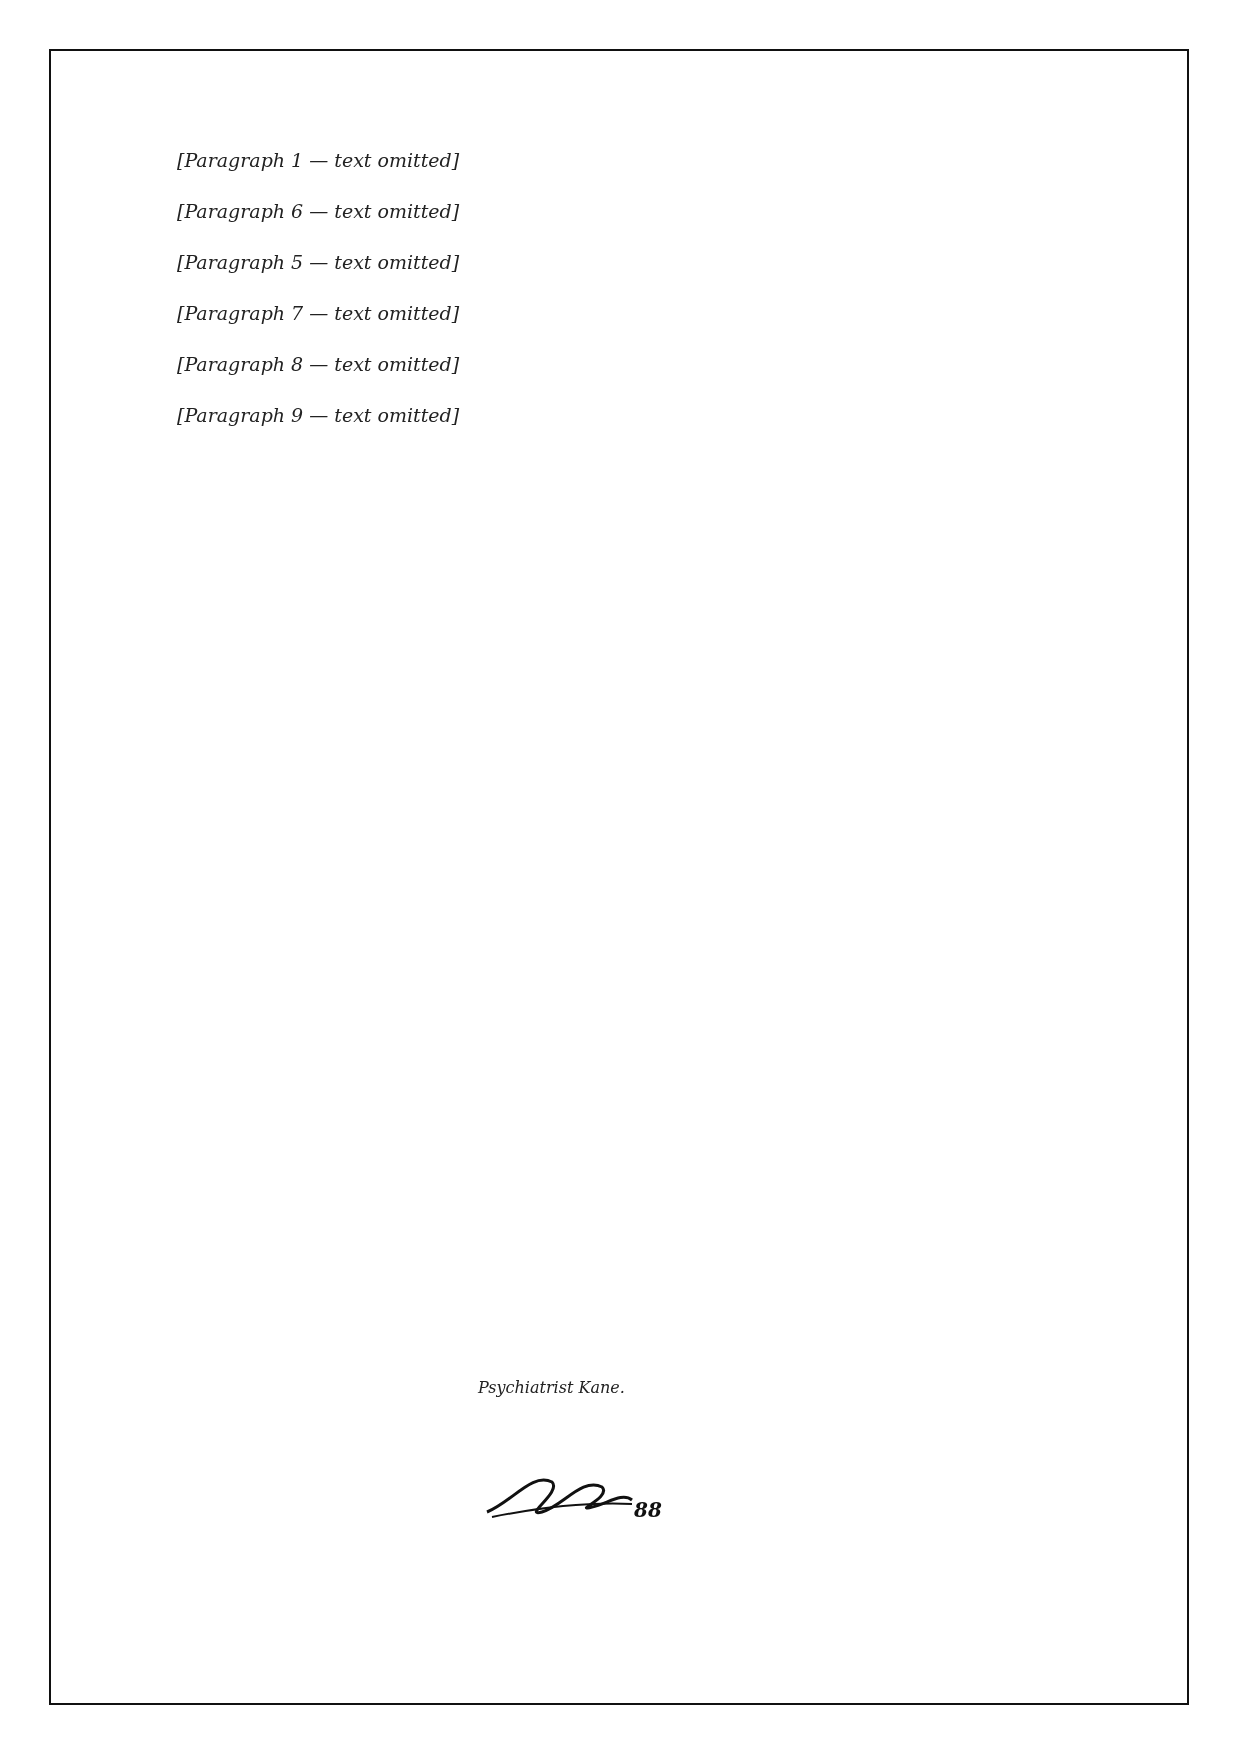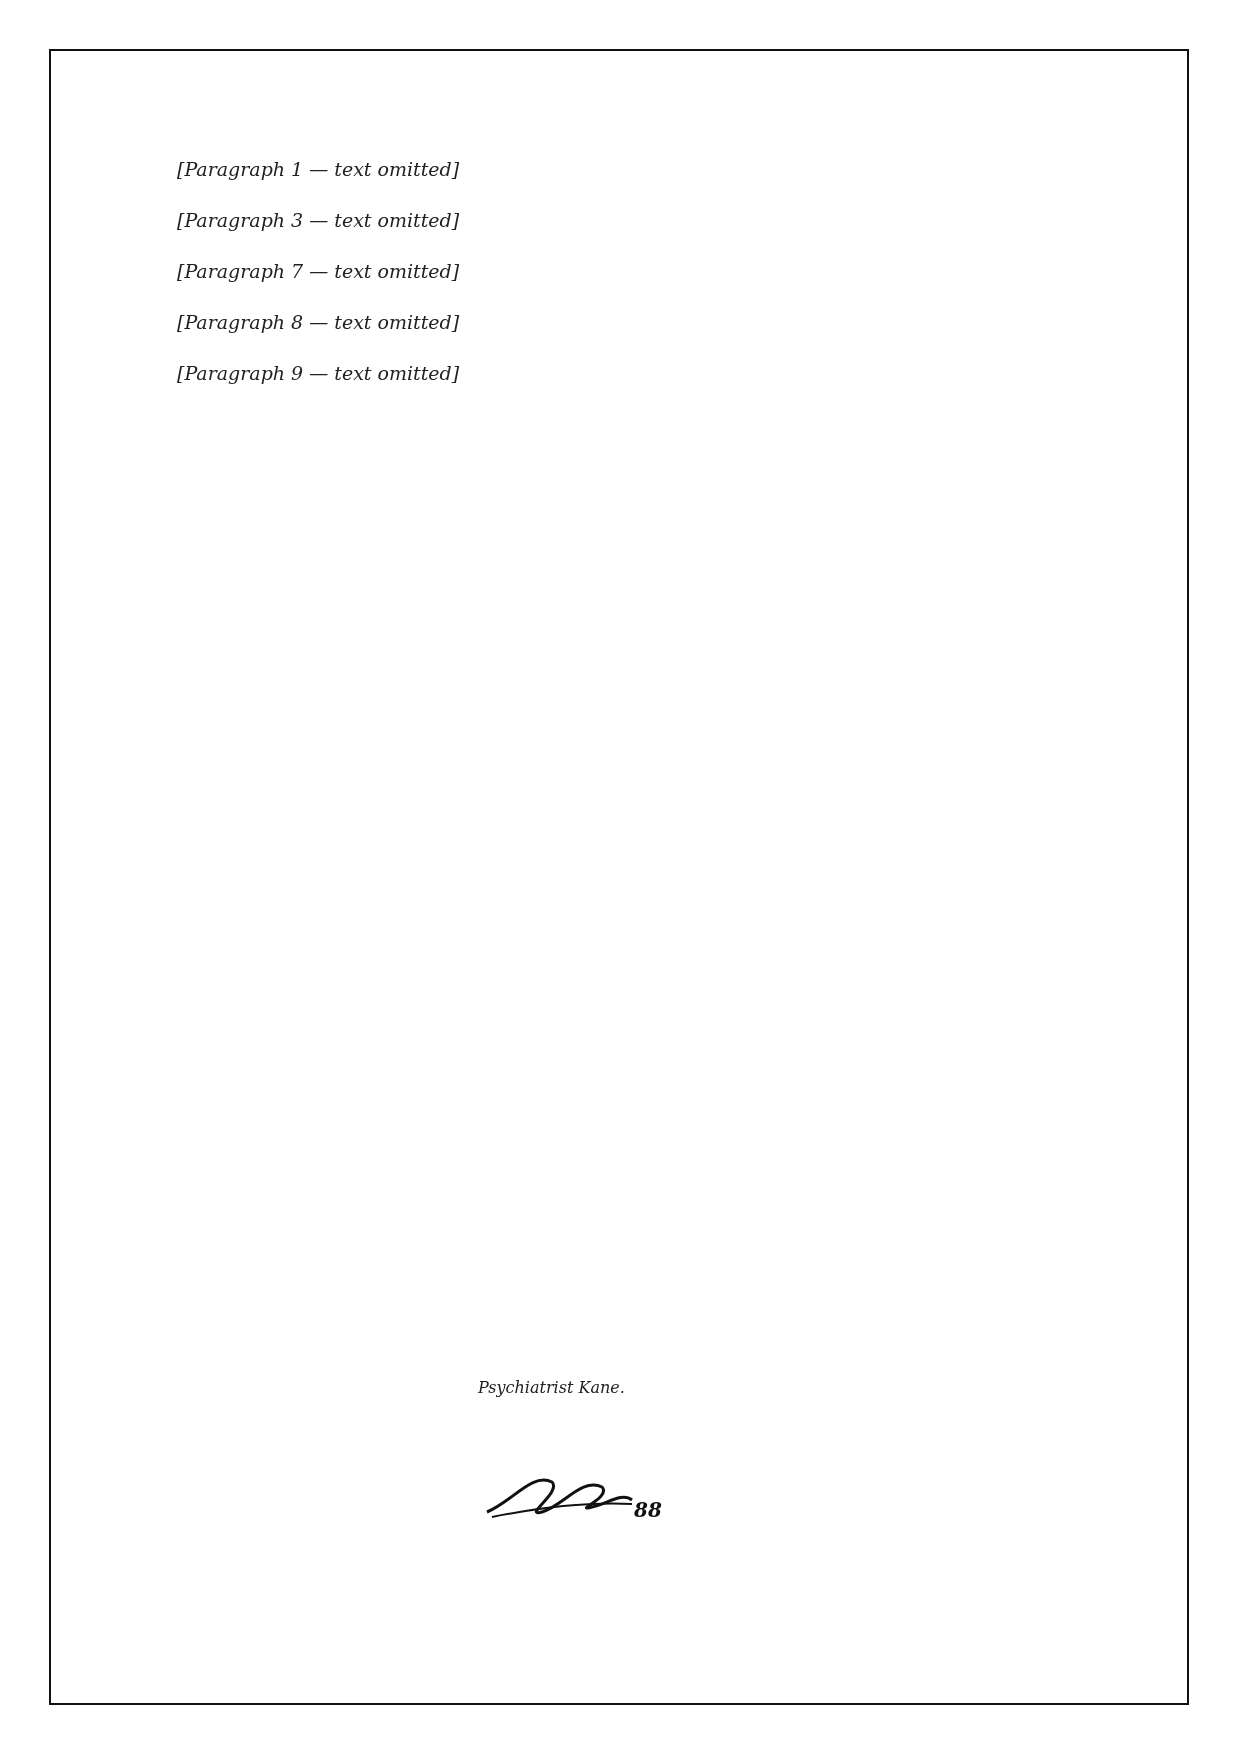--- a/index.html
+++ b/index.html
@@ -6,35 +6,36 @@
     body { width: 1240px; height: 1754px; position: relative; overflow: hidden; }
     .page-border {
       position: absolute; left: 49px; top: 49px; width: 1140px; height: 1656px;
       border: 2px solid #111; box-sizing: border-box;
     }
     .content {
       position: absolute; left: 177px; top: 146px; width: 890px;
       font-family: "DejaVu Serif", serif; font-style: italic;
       font-size: 19px; line-height: 29px; color: #222;
     }
-    .content p { margin: 9px 0 22px 0; }
+    .content p { margin: 0 0 22px 0; }
     .signoff {
       position: absolute; left: 478px; top: 1378px;
       font-family: "DejaVu Serif", serif; font-style: italic; font-size: 16px; color: #222;
     }
     .signature { position: absolute; left: 482px; top: 1462px; width: 190px; height: 70px; }
   </style>
 </head>
 <body>
 
 <div class="page-border"></div>
 
 <div class="content">
   <p>[Paragraph 1 — text omitted]</p>
-  <p>[Paragraph 3 — text omitted]</p>
+  <p>[Paragraph 6 — text omitted]</p>
+  <p>[Paragraph 5 — text omitted]</p>
   <p>[Paragraph 7 — text omitted]</p>
   <p>[Paragraph 8 — text omitted]</p>
   <p>[Paragraph 9 — text omitted]</p>
 </div>
 
 <div class="signoff">Psychiatrist Kane.</div>
 
 <svg class="signature" viewBox="0 0 190 70">
   <path d="M5 50 C30 40, 50 10, 70 20 C80 30, 40 55, 60 50 C80 45, 100 15, 120 25 C130 35, 90 50, 110 45 C125 42, 140 30, 150 38" fill="none" stroke="#111" stroke-width="3"></path>
   <path d="M10 55 C60 45, 110 40, 150 42" fill="none" stroke="#111" stroke-width="2"></path>

